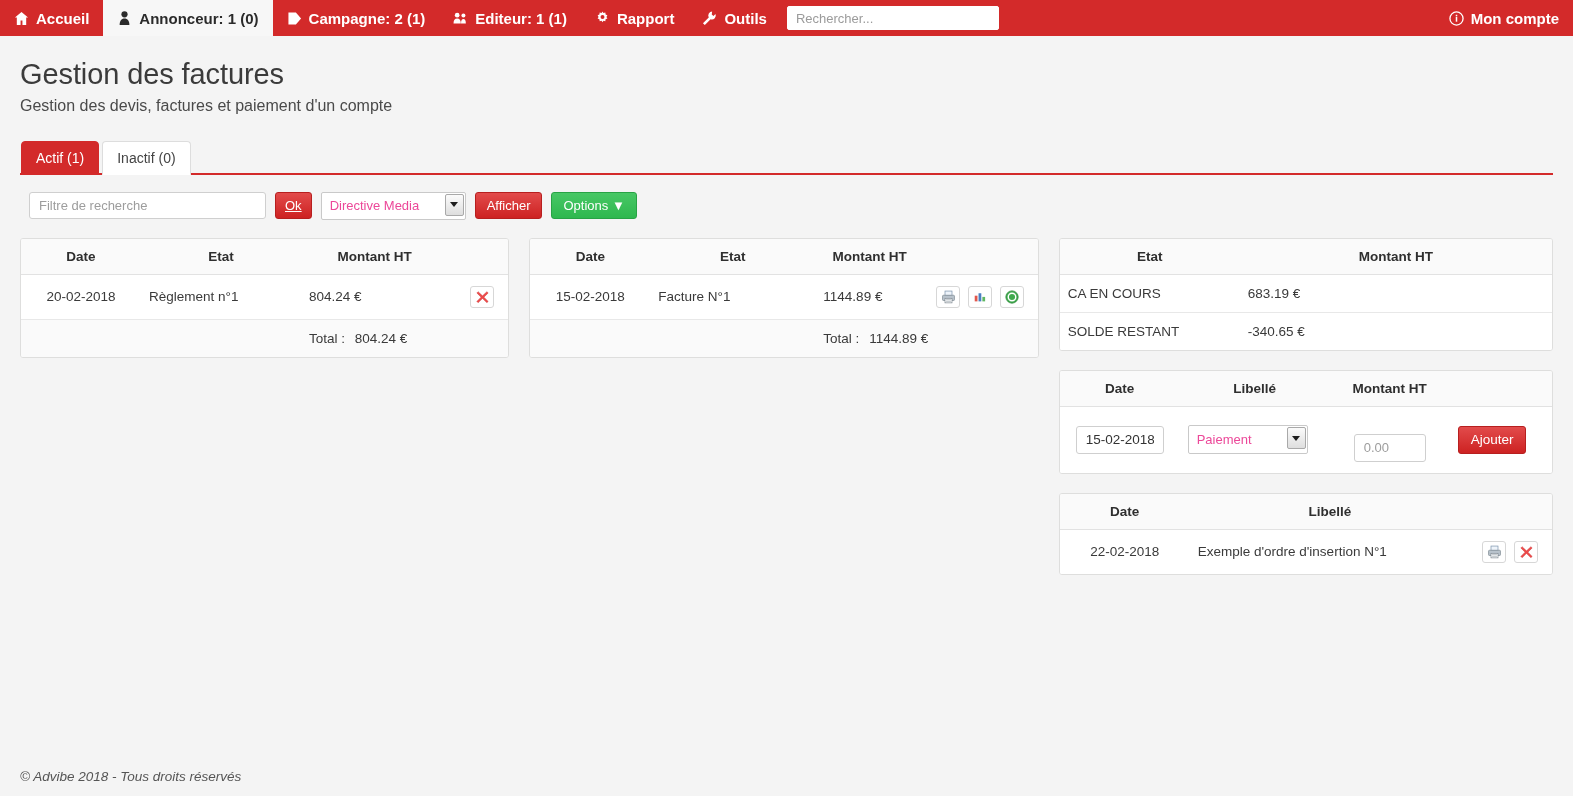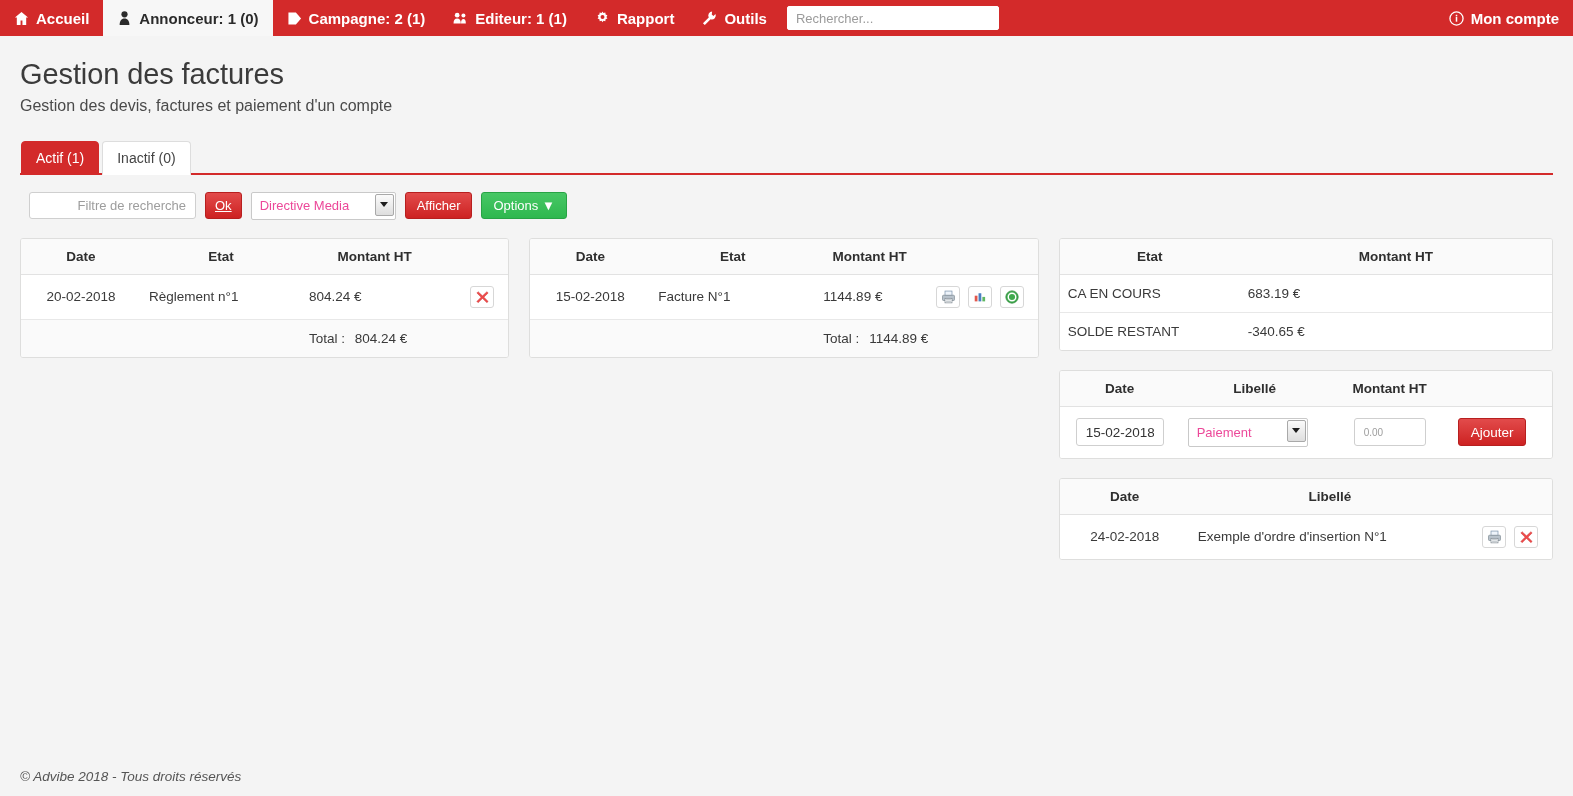--- a/index.html
+++ b/index.html
@@ -102,21 +102,21 @@
     border:1px solid #cfcfcf;
     border-radius:3px;
     background:#fff;
     padding:0 9px;
     font-family:"Liberation Sans", sans-serif;
     font-size:13px;
     color:#444;
     outline:none;
   }
   .txt-input::placeholder { color:#9d9d9d; }
-  #filter-input { width:167px;text-align:right; }
+  #filter-input { width:237px; }
 
   .btn {
     border:none;
     border-radius:3px;
     color:#fff;
     font-family:"Liberation Sans", sans-serif;
     font-size:13px;
     height:27px;
     padding:0 11px;
     cursor:pointer;
@@ -223,21 +223,21 @@
     background:#fff;
     margin-left:4px;
     cursor:pointer;
     vertical-align:middle;
   }
   .icon-btn svg { display:block; }
 
   
   .add-row td { padding:9px 8px; }
   #add-date-input { width:88px; height:28px; text-align:left; font-size:13.5px; color:#333; }
-  #add-amount-input { width:72px; height:28px; font-size:10px; }
+  #add-amount-input { width:72px; height:28px; font-size:13px;margin-top:16px; }
   .libelle-select { width:120px; height:29px; }
   #ajouter-button { height:28px; padding:0 12px; font-size:13.5px; }
 
   
   .footer {
     position:absolute;
     left:20px;
     bottom:12px;
     font-size:13.5px;
     font-style:italic;
@@ -503,21 +503,21 @@
         <table class="tbl">
           <thead>
             <tr>
               <th style="width:130px;text-align:center">Date</th>
               <th>Libellé</th>
               <th style="width:80px"></th>
             </tr>
           </thead>
           <tbody>
             <tr>
-              <td class="td-center" style="border-bottom:none">24-02-2018</td>
+              <td class="td-center" style="border-bottom:none">22-02-2018</td>
               <td style="border-bottom:none">Exemple d'ordre d'insertion N°1</td>
               <td class="td-actions" style="border-bottom:none">
                 <span class="icon-btn">
                   <svg width="15" height="14" viewBox="0 0 16 16">
                     <rect x="4" y="1.2" width="8" height="5" fill="#eef4fb" stroke="#7c93ab" stroke-width="0.8"></rect>
                     <rect x="1.2" y="6" width="13.6" height="6" rx="1" fill="#b9c3cc" stroke="#7b868f" stroke-width="0.8"></rect>
                     <rect x="4" y="9.5" width="8" height="5.2" fill="#ffffff" stroke="#7b868f" stroke-width="0.8"></rect>
                     <rect x="5.2" y="10.8" width="5.6" height="0.8" fill="#9aa5ae"></rect>
                     <rect x="5.2" y="12.4" width="5.6" height="0.8" fill="#9aa5ae"></rect>
                   </svg>

